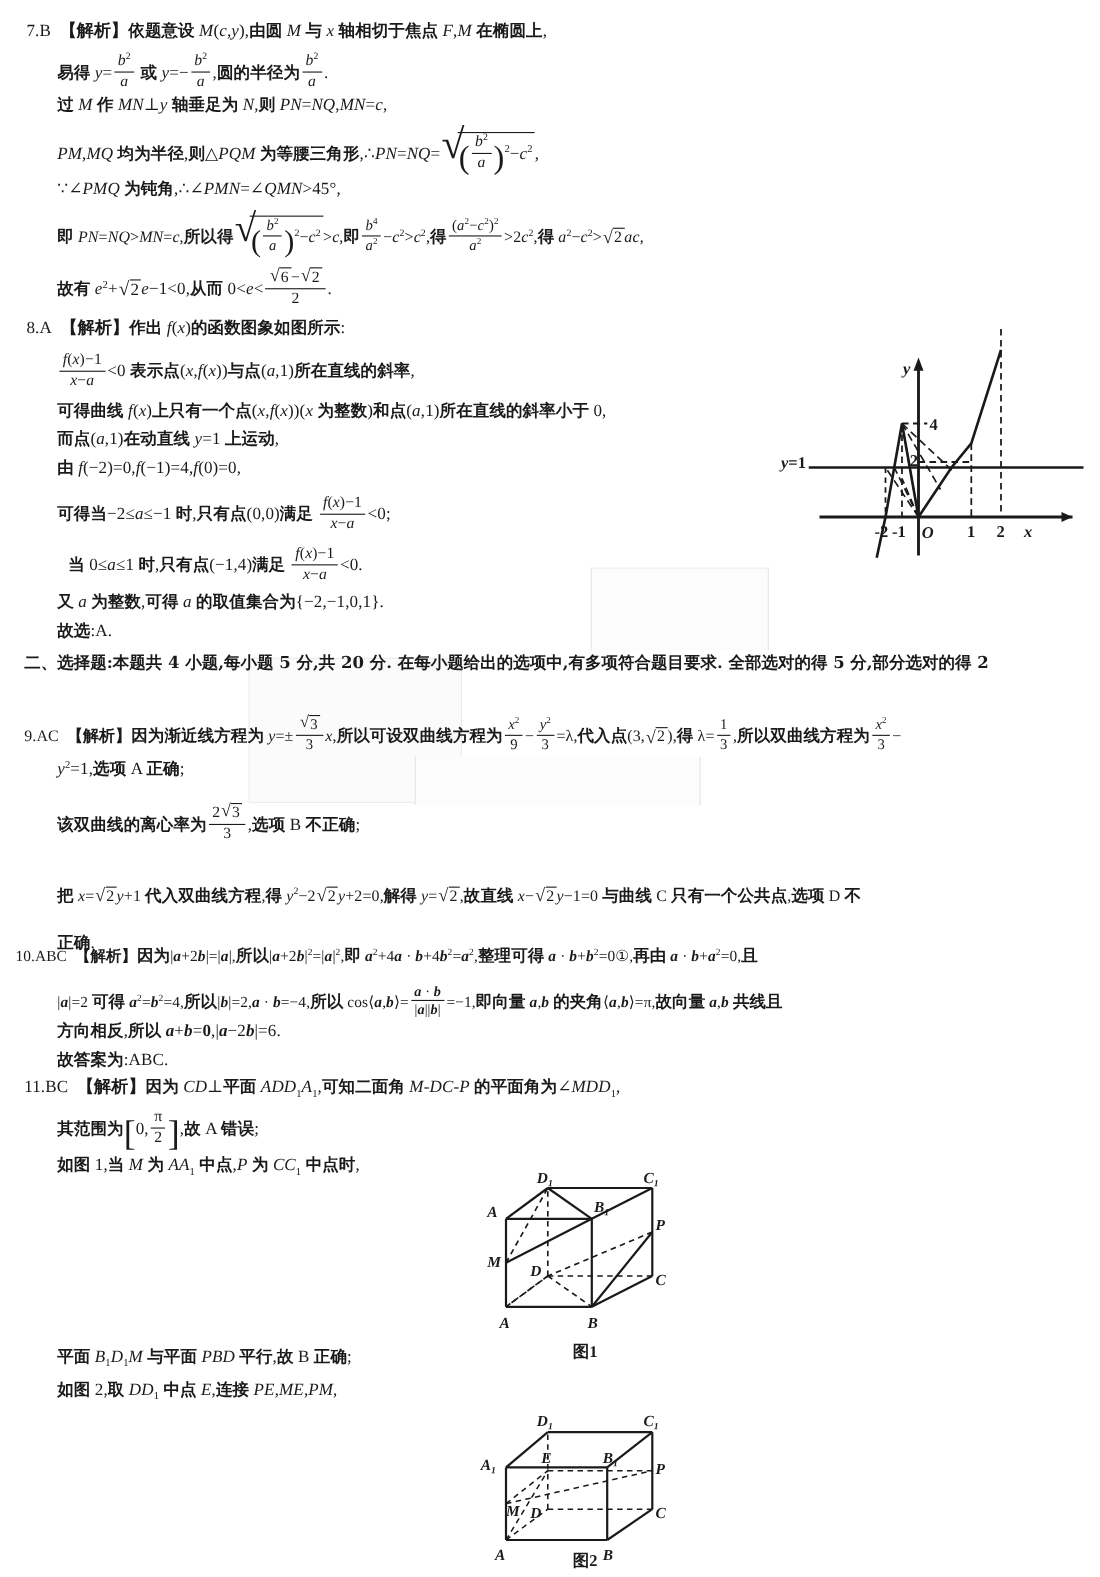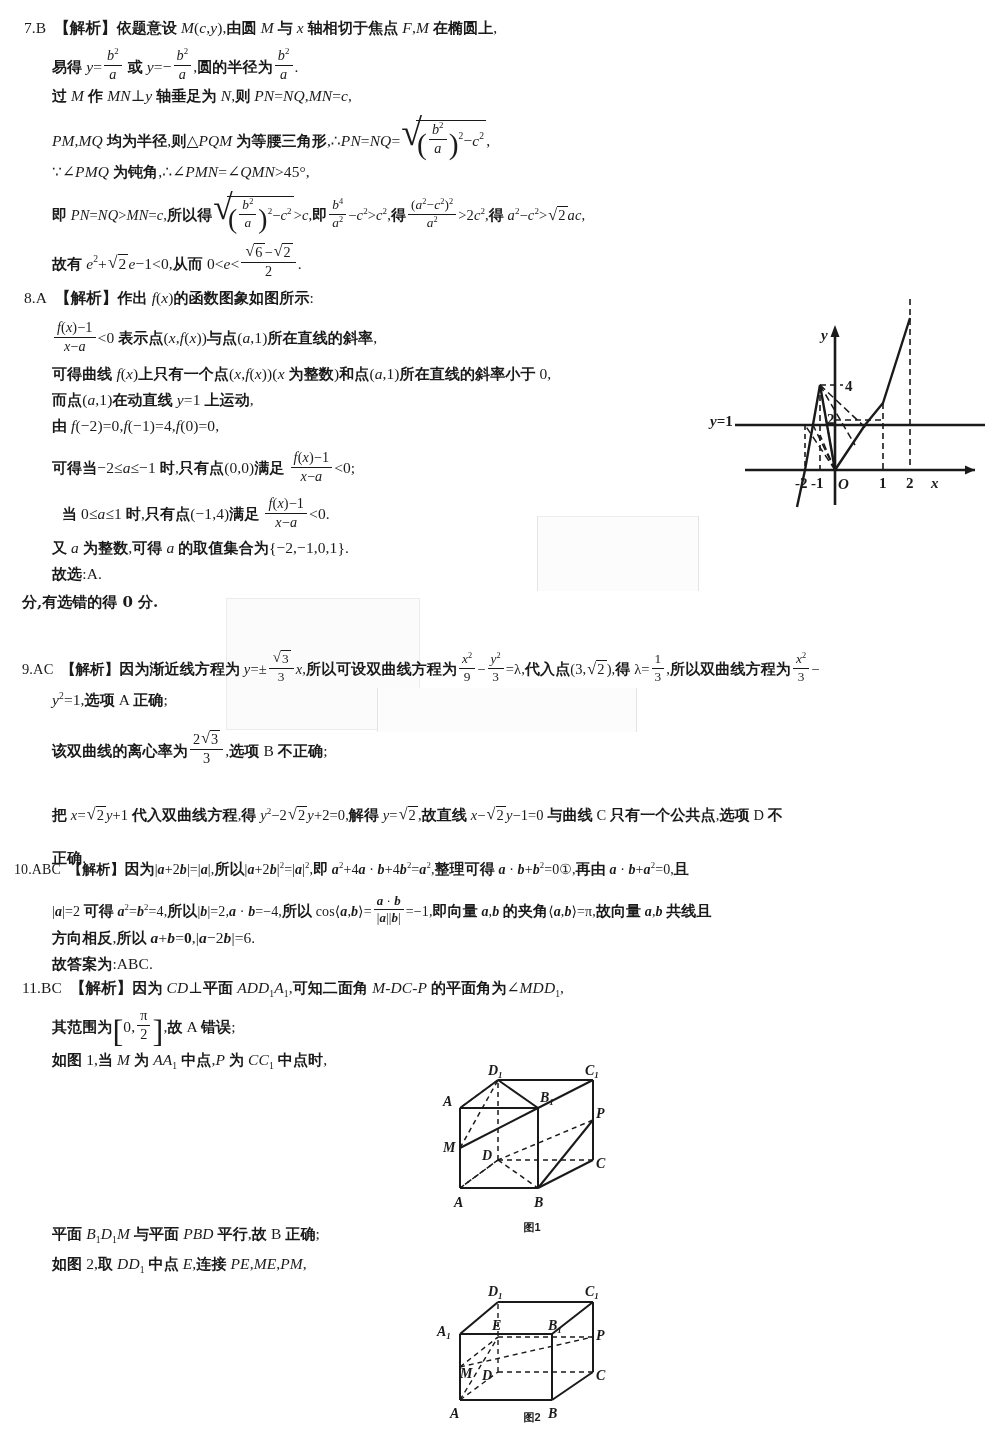--- a/index.html
+++ b/index.html
@@ -125,23 +125,23 @@
     line-height: 1.38;
     letter-spacing: 0px;
   }
 
   
   .fig {
     position: absolute;
   }
   .figcap {
     position: absolute;
-    font-family: Liberation Sans, sans-serif;
+    font-family: Liberation Serif, serif;
     font-weight: 700;
-    font-size: 11px;
+    font-size: 15px;
     text-align: center;
   }
 
   
   .artifact {
     position: absolute;
     background: #fbfbfb;
     border: 1px solid #ececec;
     pointer-events: none;
   }
@@ -271,21 +271,21 @@
       <text x="171" y="203" font-family="Liberation Serif, serif" font-size="15" font-weight="700" fill="#1a1a1a">2</text>
       <text x="196" y="203" font-family="Liberation Serif, serif" font-size="15" font-weight="700" font-style="italic" fill="#1a1a1a">x</text>
       <text x="86" y="55" font-family="Liberation Serif, serif" font-size="15" font-weight="700" font-style="italic" fill="#1a1a1a">y</text>
       <text x="110" y="106" font-family="Liberation Serif, serif" font-size="15" font-weight="700" fill="#1a1a1a">4</text>
       <text x="92" y="139" font-family="Liberation Serif, serif" font-size="15" font-weight="700" fill="#1a1a1a">2</text>
     </svg>
     <div style="position:absolute; left:-25px; top:128px; font-size:15px; font-weight:700; font-family:'Liberation Serif',serif;"><span class="mi">y</span>=1</div>
   </div>
 
   <div class="sec-head" style="left:22px; top:592px; width:960px; font-size:15px;">
-    <div>分,有选错的得 0 分.</div>
+    <div>二、选择题:本题共 4 小题,每小题 5 分,共 20 分. 在每小题给出的选项中,有多项符合题目要求. 全部选对的得 5 分,部分选对的得 2</div>
   </div>
 
   <div class="line" style="left:22px; top:650px; font-size:14.5px;">
     <span class="mn">9.AC</span>&nbsp;&nbsp;<span class="brk">【解析】</span><span class="cn">因为渐近线方程为</span> <span class="mi">y</span>=±<span class="frac"><span class="num"><span class="sqrt"><span class="rad">√</span><span class="bod">3</span></span></span><span class="den">3</span></span><span class="mi">x</span>,<span class="cn">所以可设双曲线方程为</span><span class="frac"><span class="num"><span class="mi">x</span><sup>2</sup></span><span class="den">9</span></span>−<span class="frac"><span class="num"><span class="mi">y</span><sup>2</sup></span><span class="den">3</span></span>=λ,<span class="cn">代入点</span>(3,<span class="sqrt"><span class="rad">√</span><span class="bod">2</span></span>),<span class="cn">得</span> λ=<span class="frac"><span class="num">1</span><span class="den">3</span></span>,<span class="cn">所以双曲线方程为</span><span class="frac"><span class="num"><span class="mi">x</span><sup>2</sup></span><span class="den">3</span></span>−
   </div>
 
   <div class="line" style="left:52px; top:692px;">
     <span class="mi">y</span><sup>2</sup>=1,<span class="cn">选项</span> <span class="mn">A</span> <span class="cn">正确</span>;
   </div>
 

